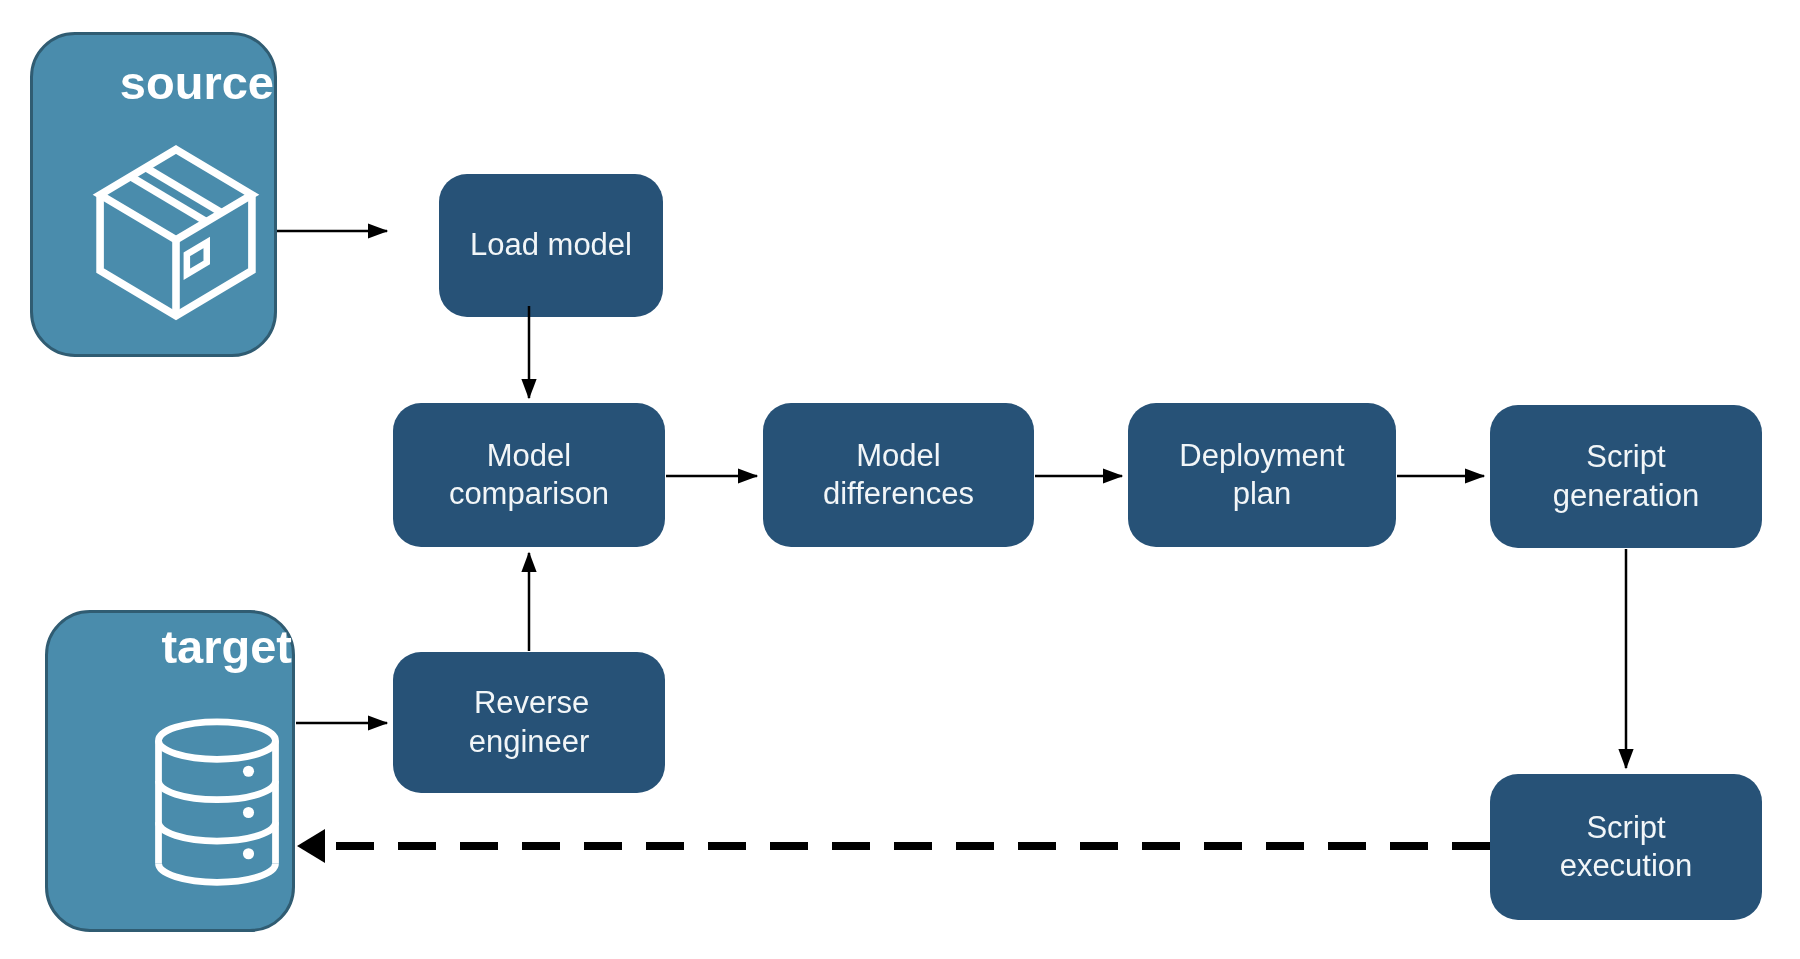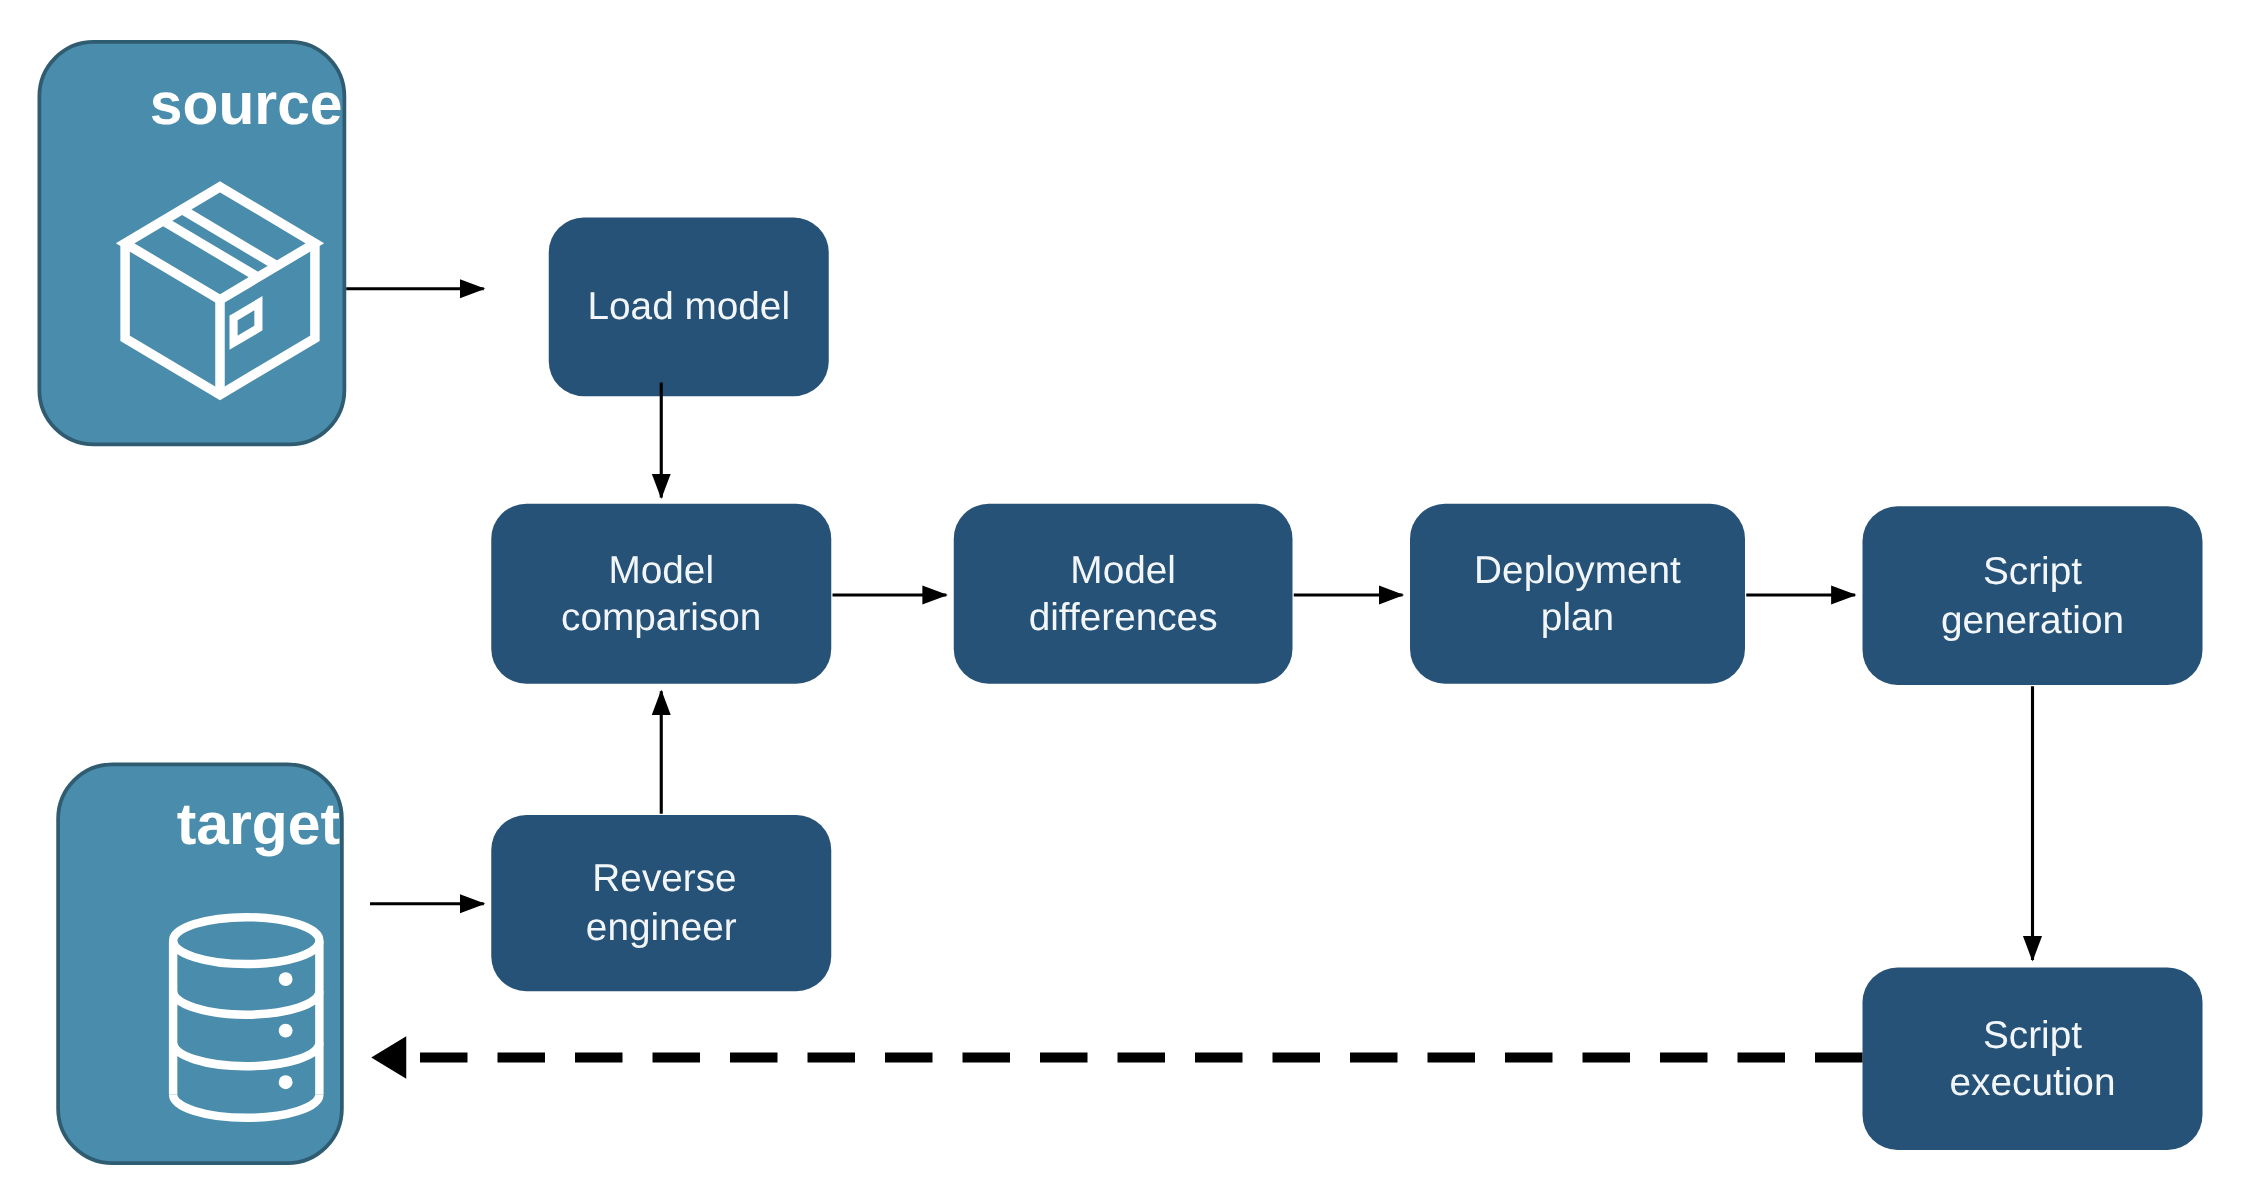--- a/index.html
+++ b/index.html
@@ -20,21 +20,21 @@
     position: absolute;
     box-sizing: border-box;
     background: var(--endpoint-fill, #4A8CAC);
     border: 3px solid var(--endpoint-border, #305C72);
     border-radius: 45px;
     display: flex;
     flex-direction: column;
     align-items: flex-end;
   }
   .endpoint.source { left: 30px; top: 32px; width: 247px; height: 325px; padding-top: 22px; }
-  .endpoint.target { left: 45px; top: 610px; width: 230px; height: 322px; padding-top: 20px; }
+  .endpoint.target { left: 45px; top: 610px; width: 250px; height: 322px; padding-top: 8px; }
   .endpoint-label {
     color: #FFFFFF;
     font-size: 47px;
     font-weight: 700;
     line-height: 1.1;
     white-space: pre-line;
   }
   .endpoint .icon-wrap { margin-top: 26px; }
   .endpoint.source .icon-wrap svg { width: 196px; height: 188px; display: block; }
   .endpoint.target .icon-wrap svg { width: 150px; height: 206px; display: block; }

